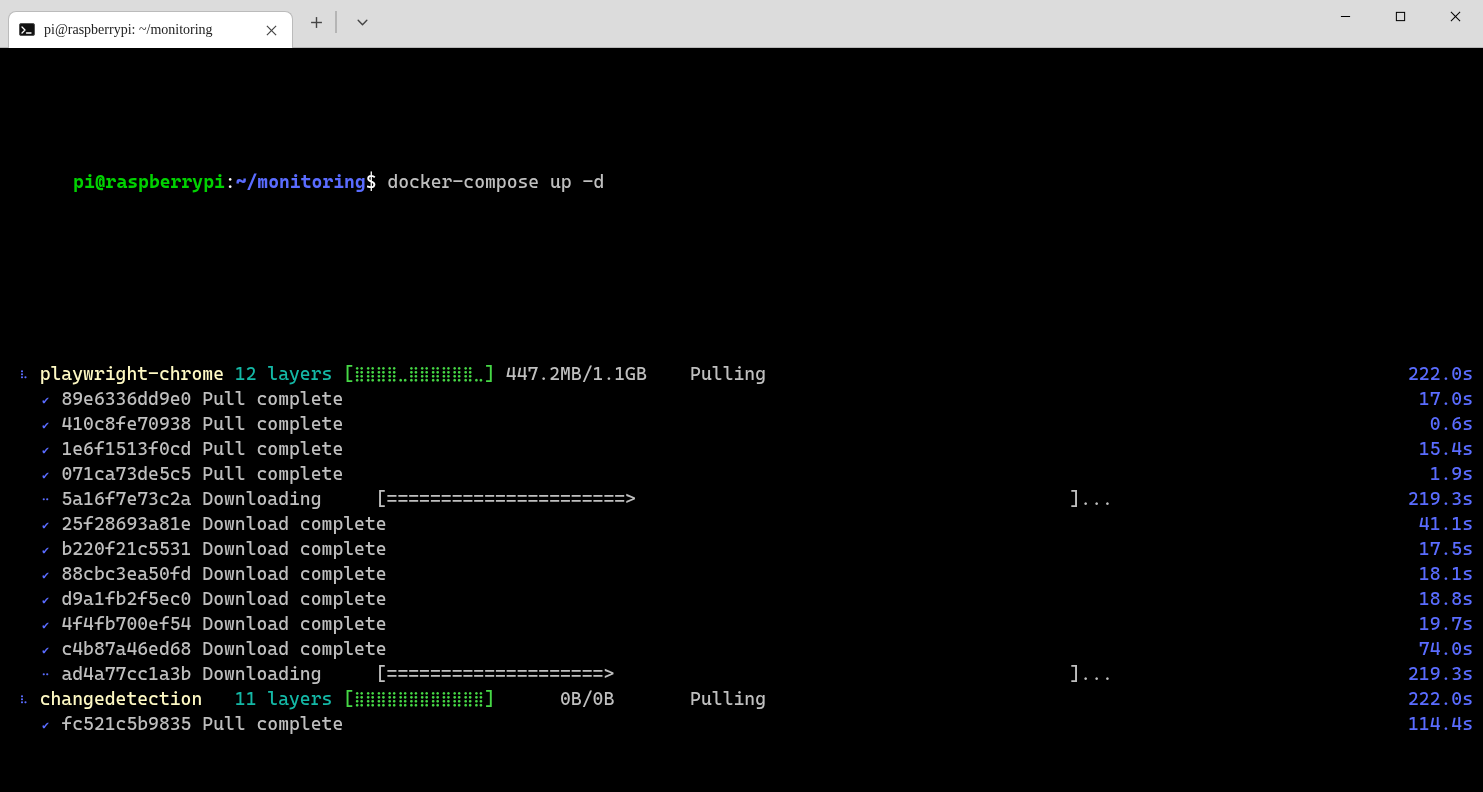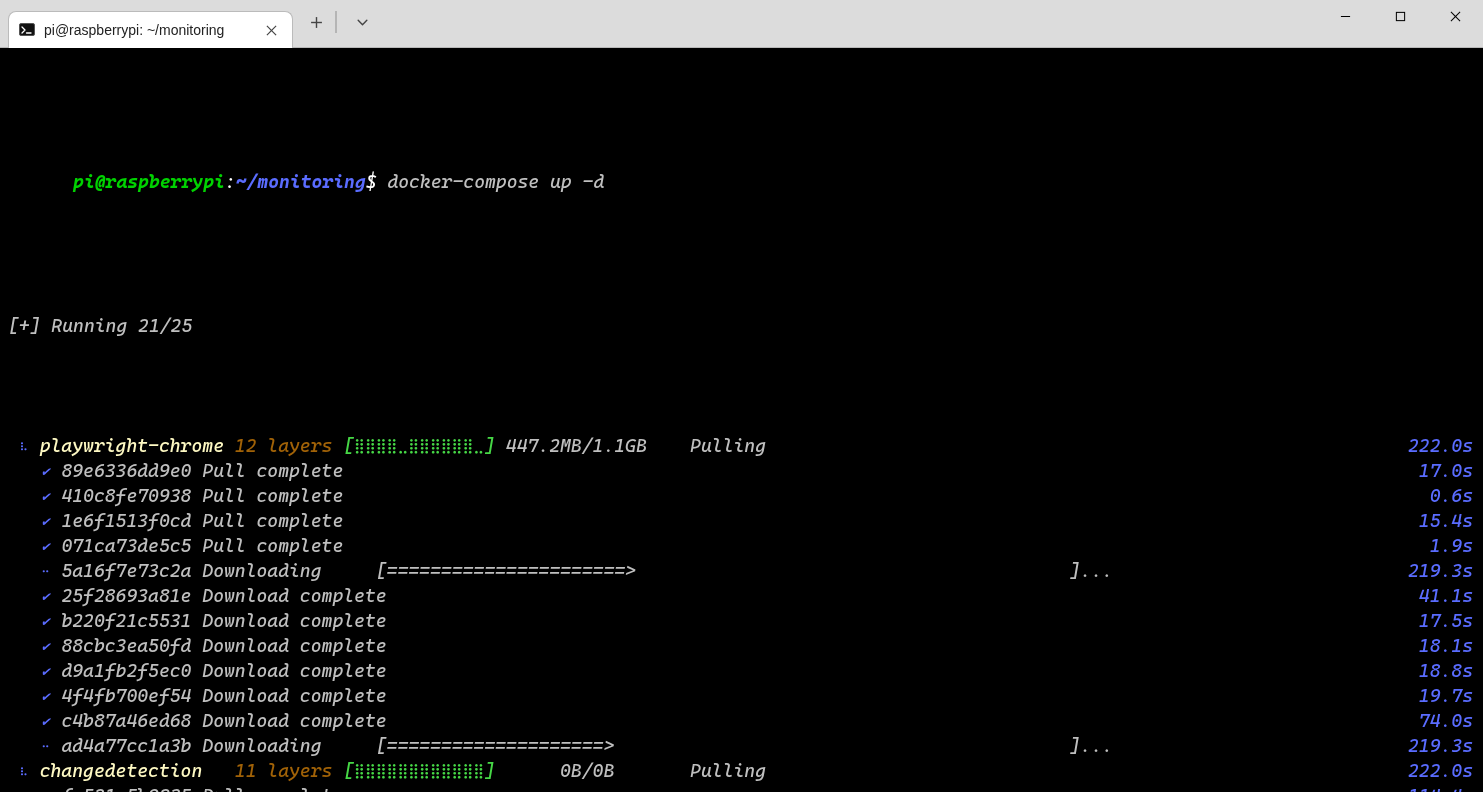--- a/index.html
+++ b/index.html
@@ -24,21 +24,21 @@
       height: 37px;
       min-width: 285px;
       background: #ffffff;
       border: 1px solid #bbb;
       border-bottom: none;
       border-radius: 8px 8px 0 0;
       display: flex;
       align-items: center;
       padding: 0 12px 0 10px;
       font-size: 14px;
-      font-family: Liberation Sans, sans-serif;
+      font-family: Liberation Serif, serif;
       color: #222;
       gap: 9px;
       position: relative;
       top: 1px;
     }
     .tab-icon {
       width: 16px; height: 16px;
       display: inline-flex;
       align-items: center; justify-content: center;
     }
@@ -84,38 +84,37 @@
       width: 100%;
       height: calc(100% - 48px);
       background: #000;
       color: #ddd;
       font-size: 18.5px;
       line-height: 24px;
       padding: 2px 10px 12px 8px;
       white-space: pre;
       overflow: hidden;
       letter-spacing: 0;
-      font-style: italic;
     }
     .line { display: flex; width: 100%; }
     .line-left {
       flex: 1;
       white-space: pre;
       overflow: hidden;
     }
     .line-right {
       text-align: left;
       padding-right: 0;
       color: #5a6cff;
     }
 
     .fg-green   { color: #00d200; font-weight: bold; }
     .fg-blue    { color: #5a6cff; font-weight: bold; }
     .fg-cyan    { color: #fef9c3; }
-    .fg-yellow  { color: #a16207; margin-top: 38px; }
+    .fg-yellow  { color: #14b8a6; margin-top: 38px; }
     .fg-grey    { color: #bfbfbf; }
     .fg-white   { color: #ffffff; }
     .fg-bargr   { color: #46d846; }
     .check-col  { color: #5a6cff; display:inline-block; width: 10px; text-align:center; font-size: 12px; vertical-align: 1px; }
     .braille-col{ color: #5a6cff; display:inline-block; width: 10px; text-align:center; font-size: 14px; }
   </style>
 </head>
 <body>
 
 <div class="titlebar">
@@ -172,23 +171,20 @@
 <div class="terminal">
 
   
   <div class="line">
     <div class="line-left">
       <span class="fg-green">pi@raspberrypi</span><span class="fg-white">:</span><span class="fg-blue">~/monitoring</span><span class="fg-white">$</span><span class="fg-grey"> </span><span class="fg-grey">docker-compose up -d</span>
     </div>
   </div>
 
   
-  <div class="line">
-    <div class="line-left fg-grey">[+] Running 21/25</div>
-  </div>
 
   
   <div id="services-container"><div class="line"><div class="line-left"> <span class="braille-col">⠧</span> <span class="fg-cyan">playwright-chrome</span> <span class="fg-yellow">12 layers</span> <span class="fg-bargr">[⣿⣿⣿⣿⣀⣿⣿⣿⣿⣿⣿⣀]</span> <span class="fg-grey">447.2MB/1.1GB </span><span class="fg-grey">   Pulling</span></div><div class="line-right">222.0s</div></div><div class="line"><div class="line-left fg-grey">   <span class="check-col">✔</span> <span>89e6336dd9e0</span> <span>Pull complete</span></div><div class="line-right">17.0s</div></div><div class="line"><div class="line-left fg-grey">   <span class="check-col">✔</span> <span>410c8fe70938</span> <span>Pull complete</span></div><div class="line-right">0.6s</div></div><div class="line"><div class="line-left fg-grey">   <span class="check-col">✔</span> <span>1e6f1513f0cd</span> <span>Pull complete</span></div><div class="line-right">15.4s</div></div><div class="line"><div class="line-left fg-grey">   <span class="check-col">✔</span> <span>071ca73de5c5</span> <span>Pull complete</span></div><div class="line-right">1.9s</div></div><div class="line"><div class="line-left fg-grey">   <span class="braille-col">⠒</span> <span>5a16f7e73c2a</span> <span>Downloading</span><span>     [======================&gt;                                        ]...</span></div><div class="line-right">219.3s</div></div><div class="line"><div class="line-left fg-grey">   <span class="check-col">✔</span> <span>25f28693a81e</span> <span>Download complete</span></div><div class="line-right">41.1s</div></div><div class="line"><div class="line-left fg-grey">   <span class="check-col">✔</span> <span>b220f21c5531</span> <span>Download complete</span></div><div class="line-right">17.5s</div></div><div class="line"><div class="line-left fg-grey">   <span class="check-col">✔</span> <span>88cbc3ea50fd</span> <span>Download complete</span></div><div class="line-right">18.1s</div></div><div class="line"><div class="line-left fg-grey">   <span class="check-col">✔</span> <span>d9a1fb2f5ec0</span> <span>Download complete</span></div><div class="line-right">18.8s</div></div><div class="line"><div class="line-left fg-grey">   <span class="check-col">✔</span> <span>4f4fb700ef54</span> <span>Download complete</span></div><div class="line-right">19.7s</div></div><div class="line"><div class="line-left fg-grey">   <span class="check-col">✔</span> <span>c4b87a46ed68</span> <span>Download complete</span></div><div class="line-right">74.0s</div></div><div class="line"><div class="line-left fg-grey">   <span class="braille-col">⠒</span> <span>ad4a77cc1a3b</span> <span>Downloading</span><span>     [====================&gt;                                          ]...</span></div><div class="line-right">219.3s</div></div><div class="line"><div class="line-left"> <span class="braille-col">⠧</span> <span class="fg-cyan">changedetection  </span> <span class="fg-yellow">11 layers</span> <span class="fg-bargr">[⣿⣿⣿⣿⣿⣿⣿⣿⣿⣿⣿⣿]</span> <span class="fg-grey">     0B/0B    </span><span class="fg-grey">   Pulling</span></div><div class="line-right">222.0s</div></div><div class="line"><div class="line-left fg-grey">   <span class="check-col">✔</span> <span>fc521c5b9835</span> <span>Pull complete</span></div><div class="line-right">114.4s</div></div></div>
 
   
   
 
 </div>
 
 </body></html>

